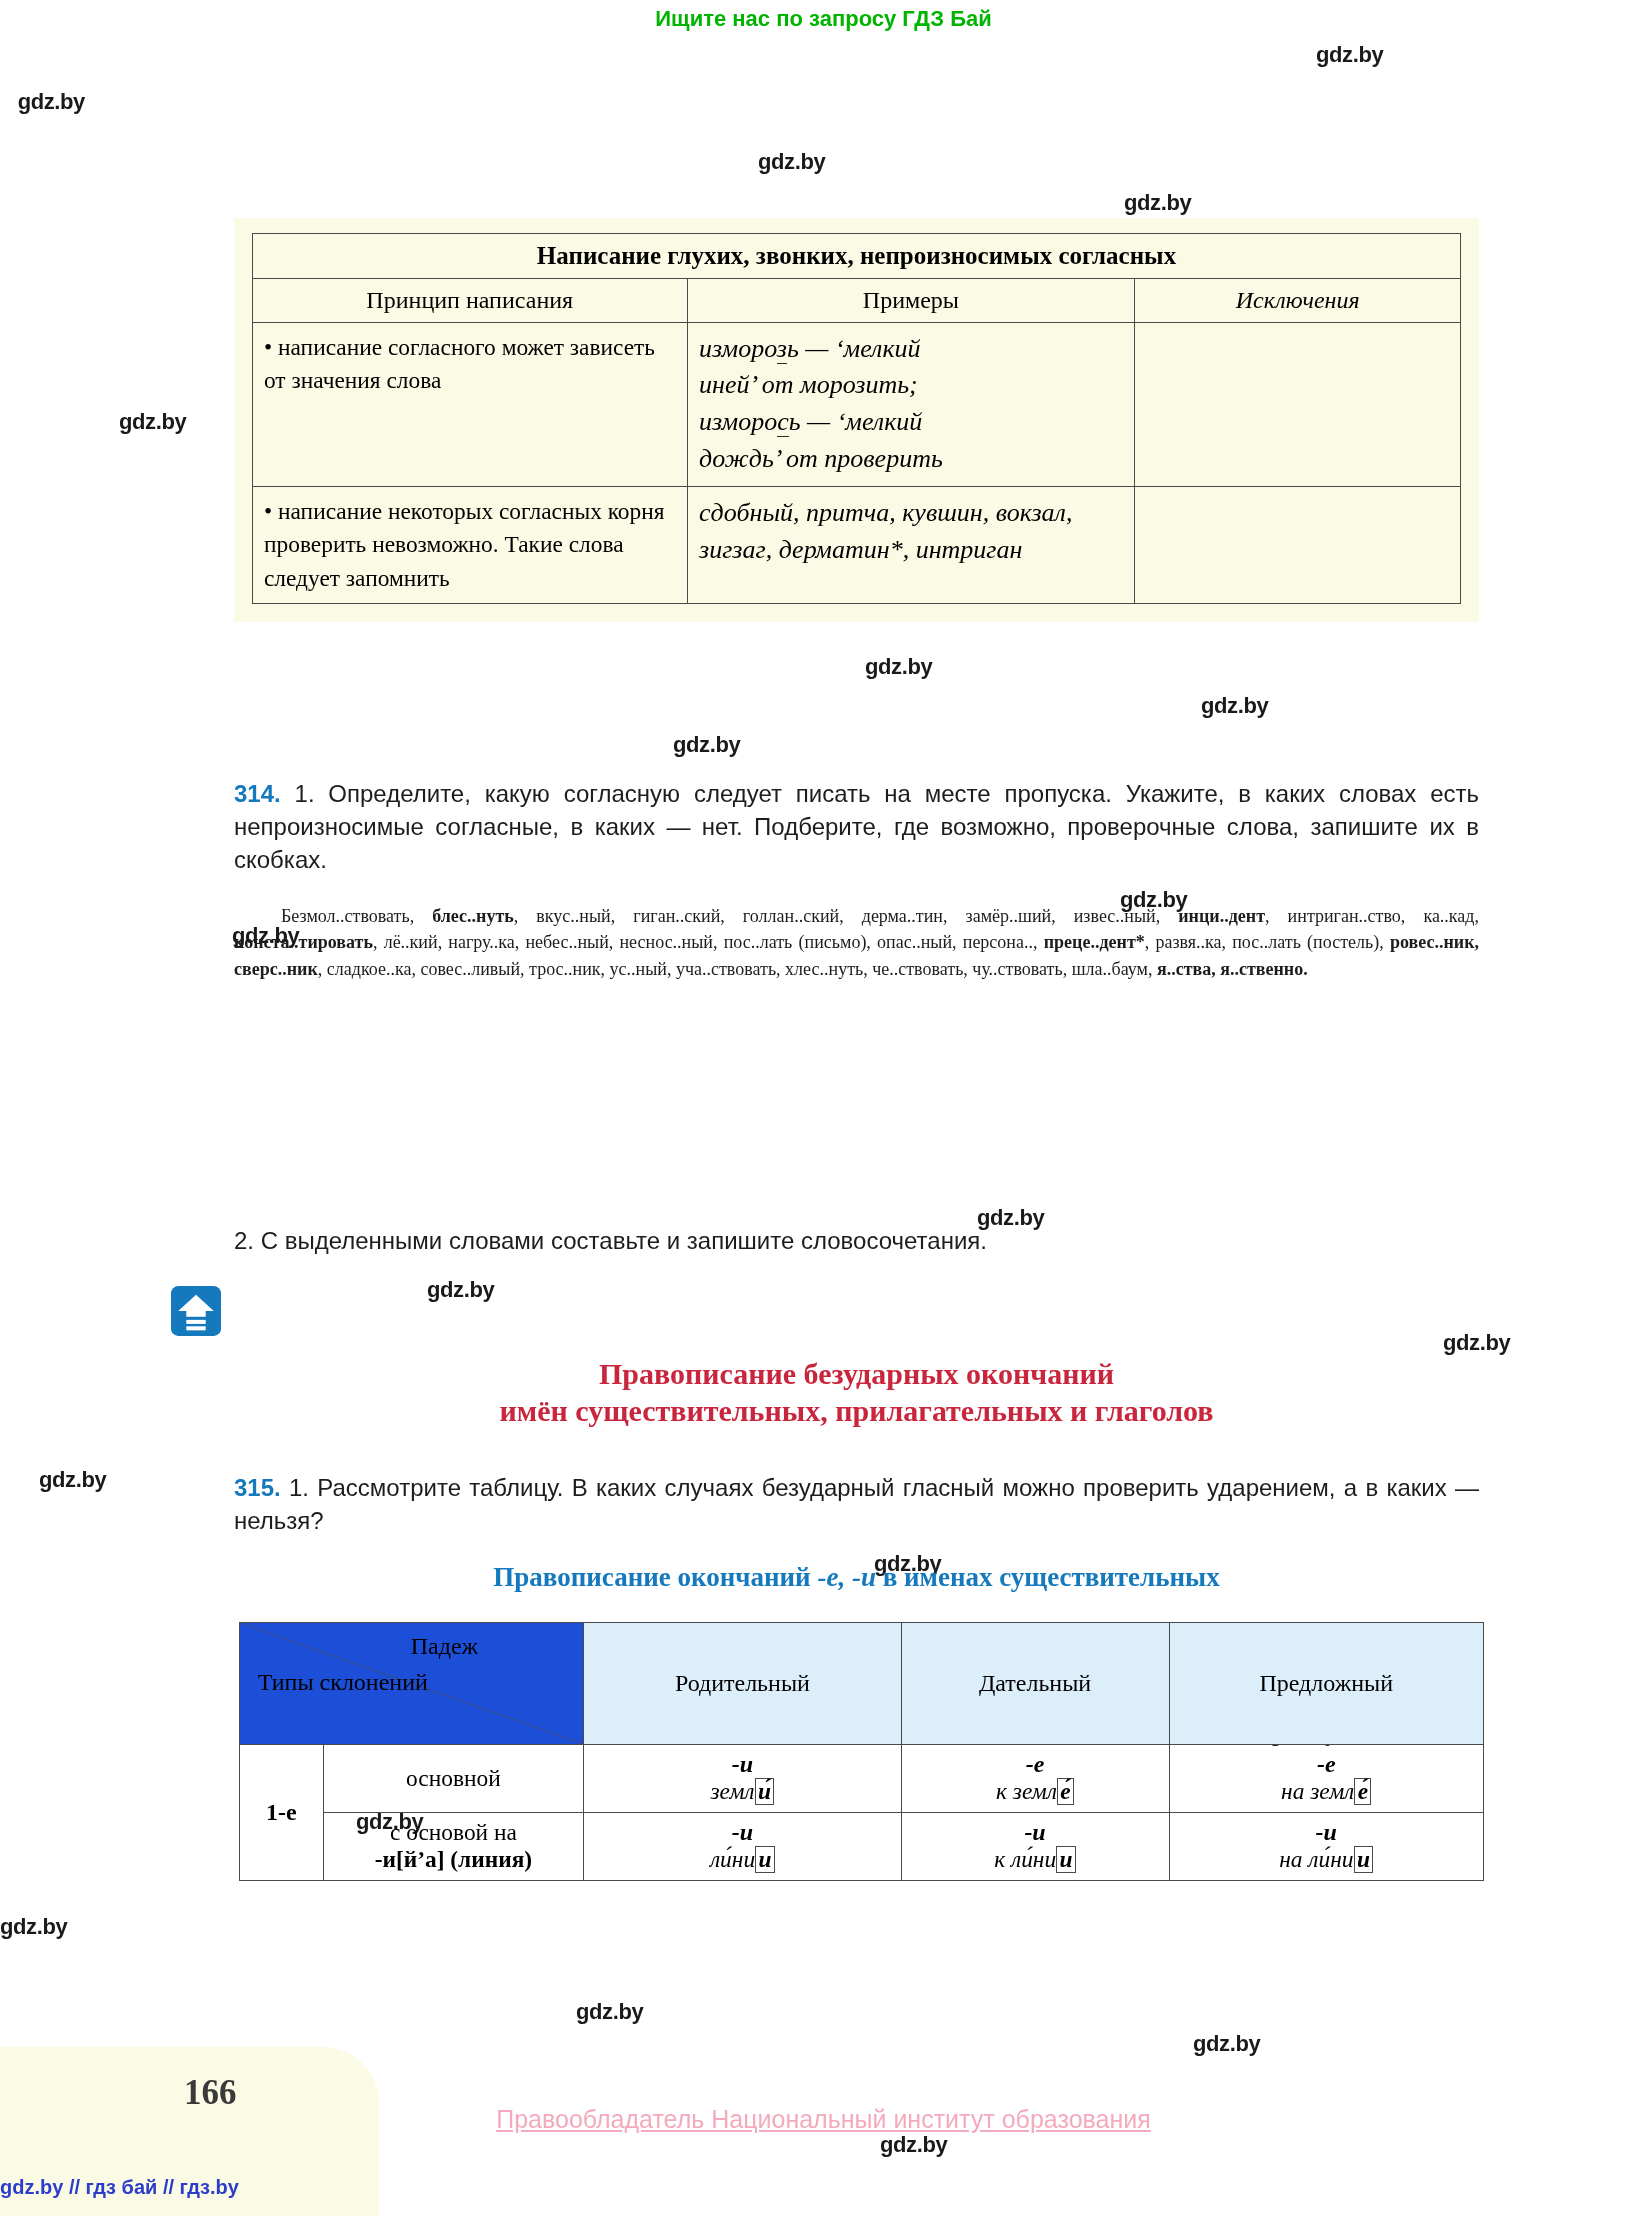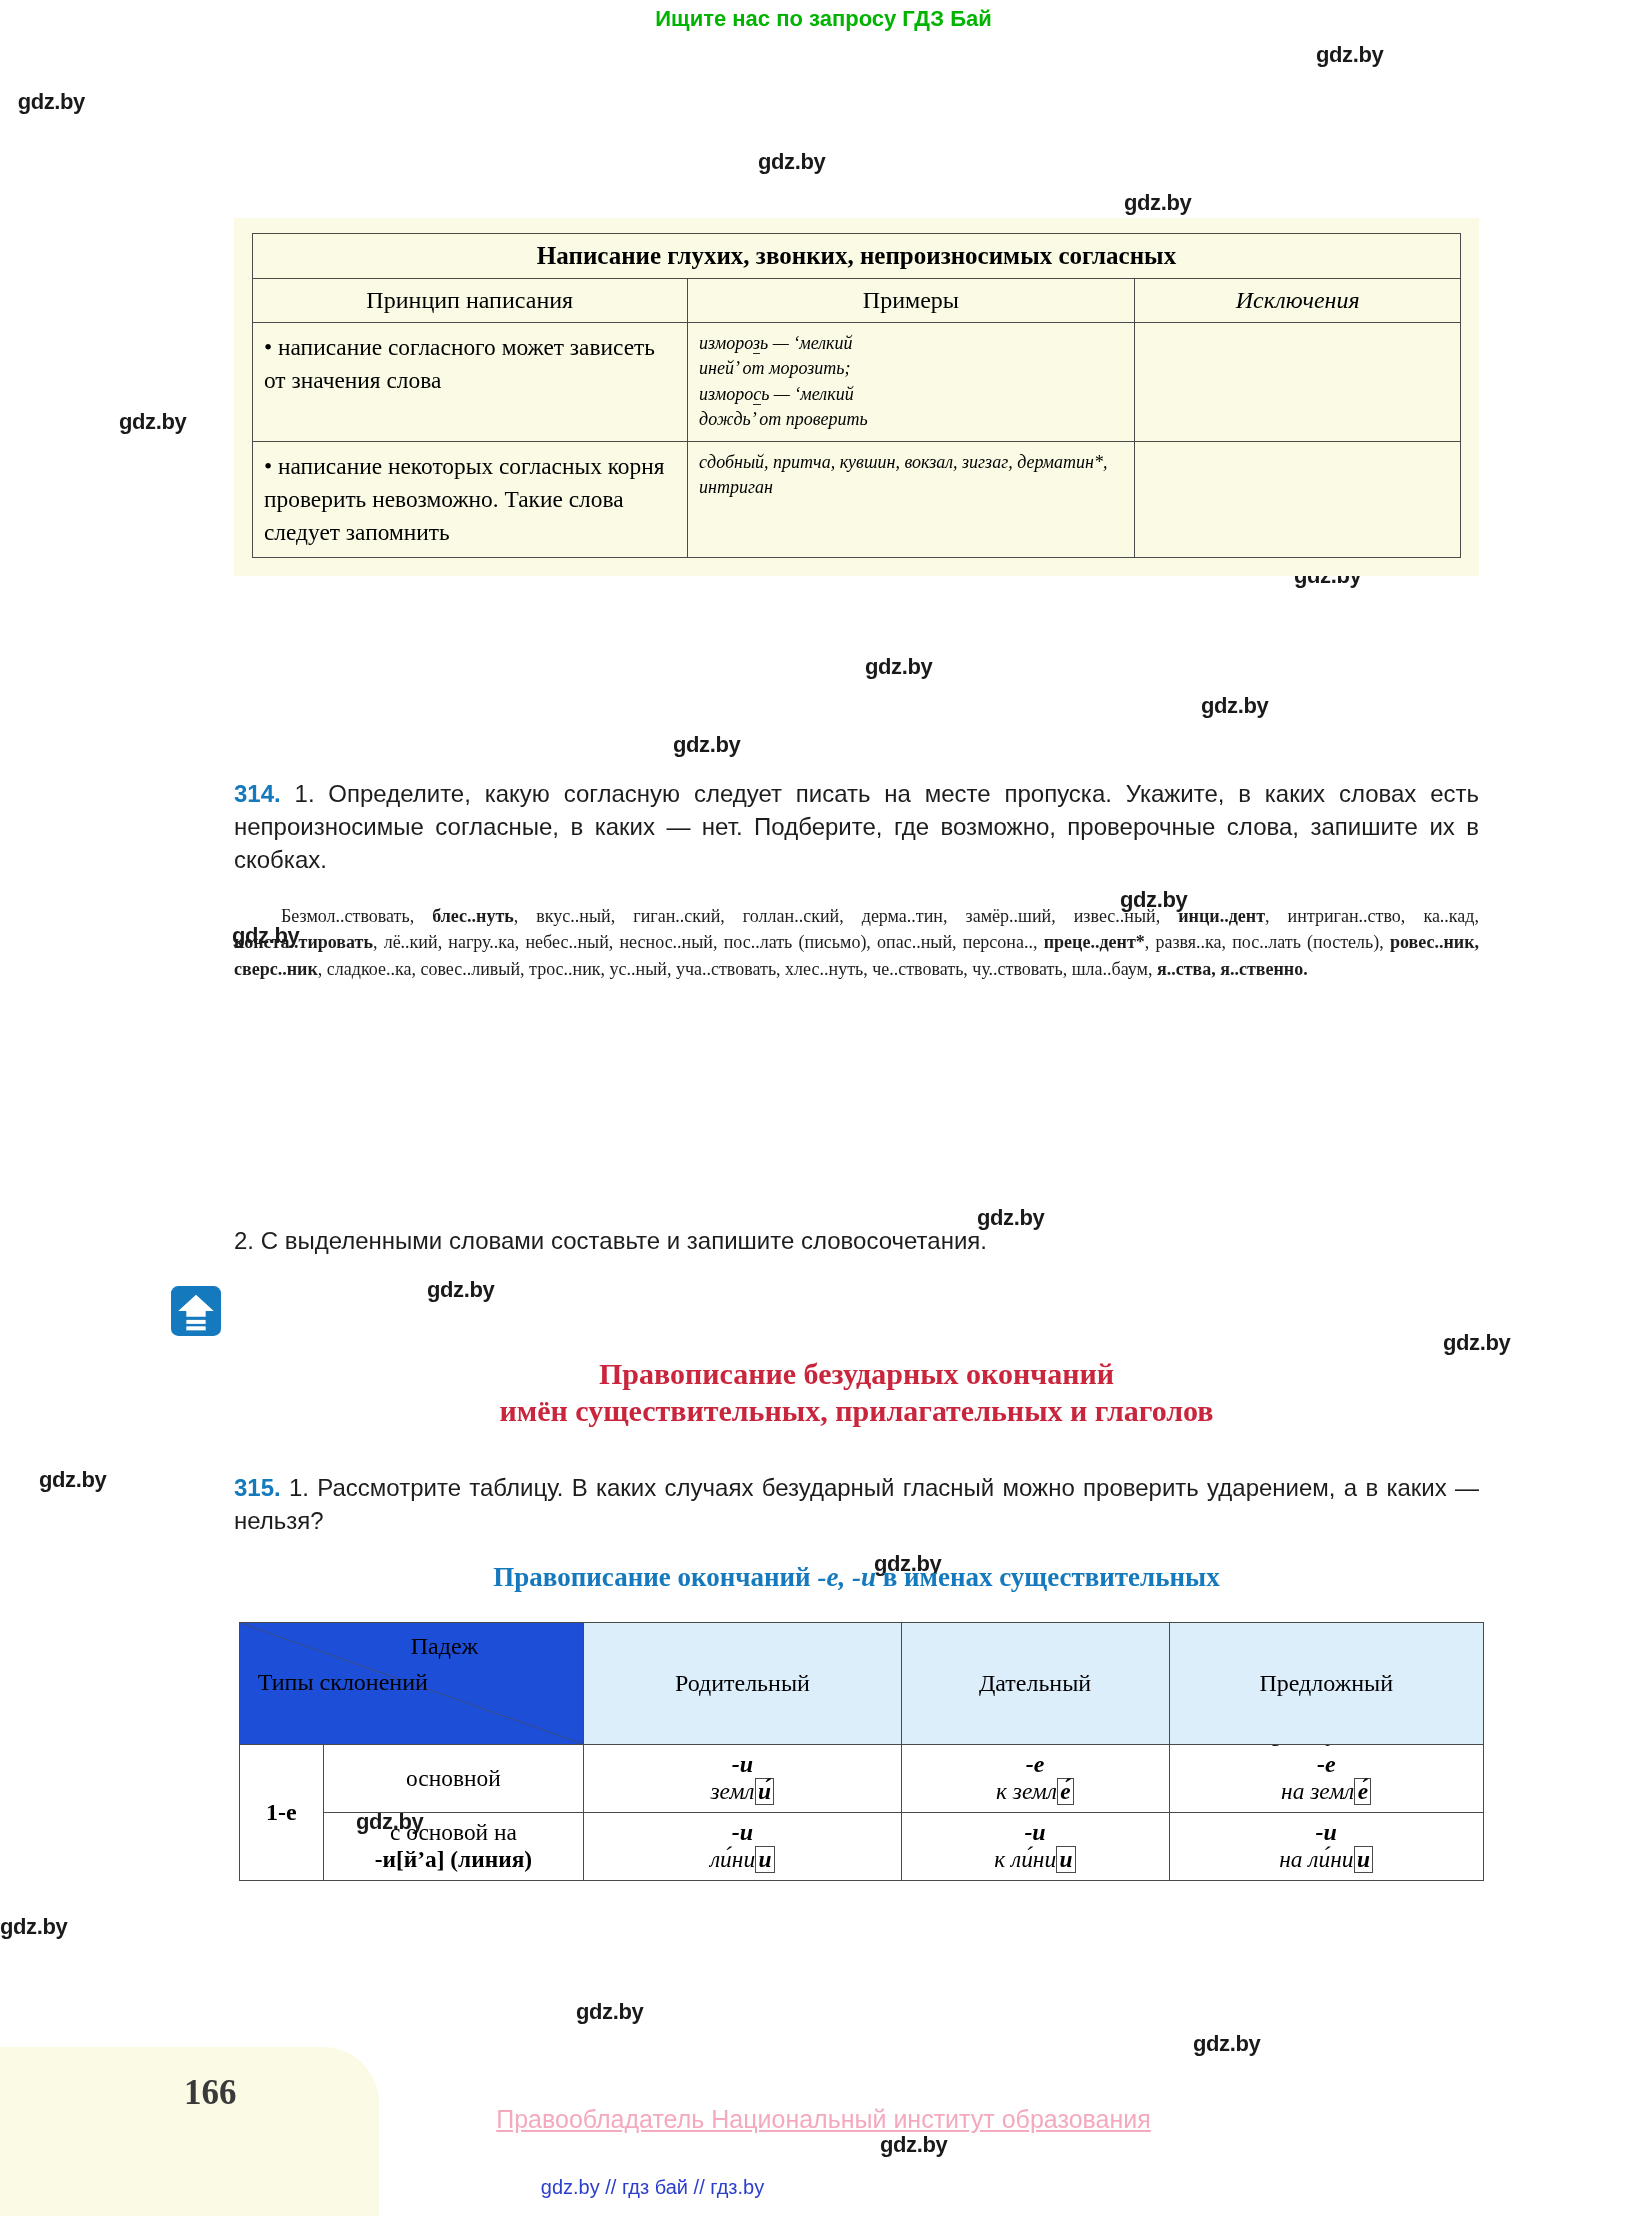--- a/index.html
+++ b/index.html
@@ -25,21 +25,21 @@
   }
   table.t1{border-collapse:collapse;width:100%;background:#fbfae4;}
   table.t1 td,table.t1 th{
     border:1.6px solid #4a4a4a;padding:8px 11.3px;vertical-align:top;
   }
   .t1-title{
     text-align:center;font-weight:700;font-size:25px;padding:13px 8px;
   }
   .t1-head{text-align:center;font-weight:400;font-size:24px;padding:13px 8px;}
   .t1-cell{font-size:23.4px;line-height:1.42;}
-  .t1-ex{font-style:italic;font-size:18px;line-height:1.42;}
+  .t1-ex{font-style:italic;font-size:26px;line-height:1.42;}
   .u{border-bottom:1.6px solid #2a2a2a;}
   .c1{width:36%;}
   .c2{width:37%;}
   .c3{width:27%;font-style:italic;}
   
   .ex-body{
     position:absolute;left:234px;width:1245px;
     font-family:"Liberation Sans",sans-serif;font-size:24px;line-height:1.37;
     color:#1d1d1d;text-align:justify;
   }
@@ -95,22 +95,22 @@
   .pageno{
     position:absolute;left:184px;top:2073px;font-size:35px;font-weight:700;
     color:#3a3a3a;font-family:"Liberation Serif",serif;
   }
   .rights{
     position:absolute;left:0;top:2105px;width:1647px;text-align:center;
     font-family:"Liberation Sans",sans-serif;font-size:25px;color:#f4a9bd;
     text-decoration:underline;
   }
   .footer-links{
-    position:absolute;left:0;top:2176px;width:1305px;text-align:center;
-    font-family:"Liberation Sans",sans-serif;font-size:20px;color:#2b3ecb;font-weight:400;
+    position:absolute;left:0;top:2176px;width:1305px;
+    font-family:"Liberation Sans",sans-serif;font-size:20px;color:#2b3ecb;font-weight:700;
   }
 </style>
 </head>
 <body>
 
 <div class="top-banner">Ищите нас по запросу ГДЗ Бай</div>
 
 <div id="wm-layer">
     <div class="wm" style="left: 1316px; top: 42px;">gdz.by</div>
     <div class="wm" style="left: 17.7px; top: 89px;">gdz.by</div>

